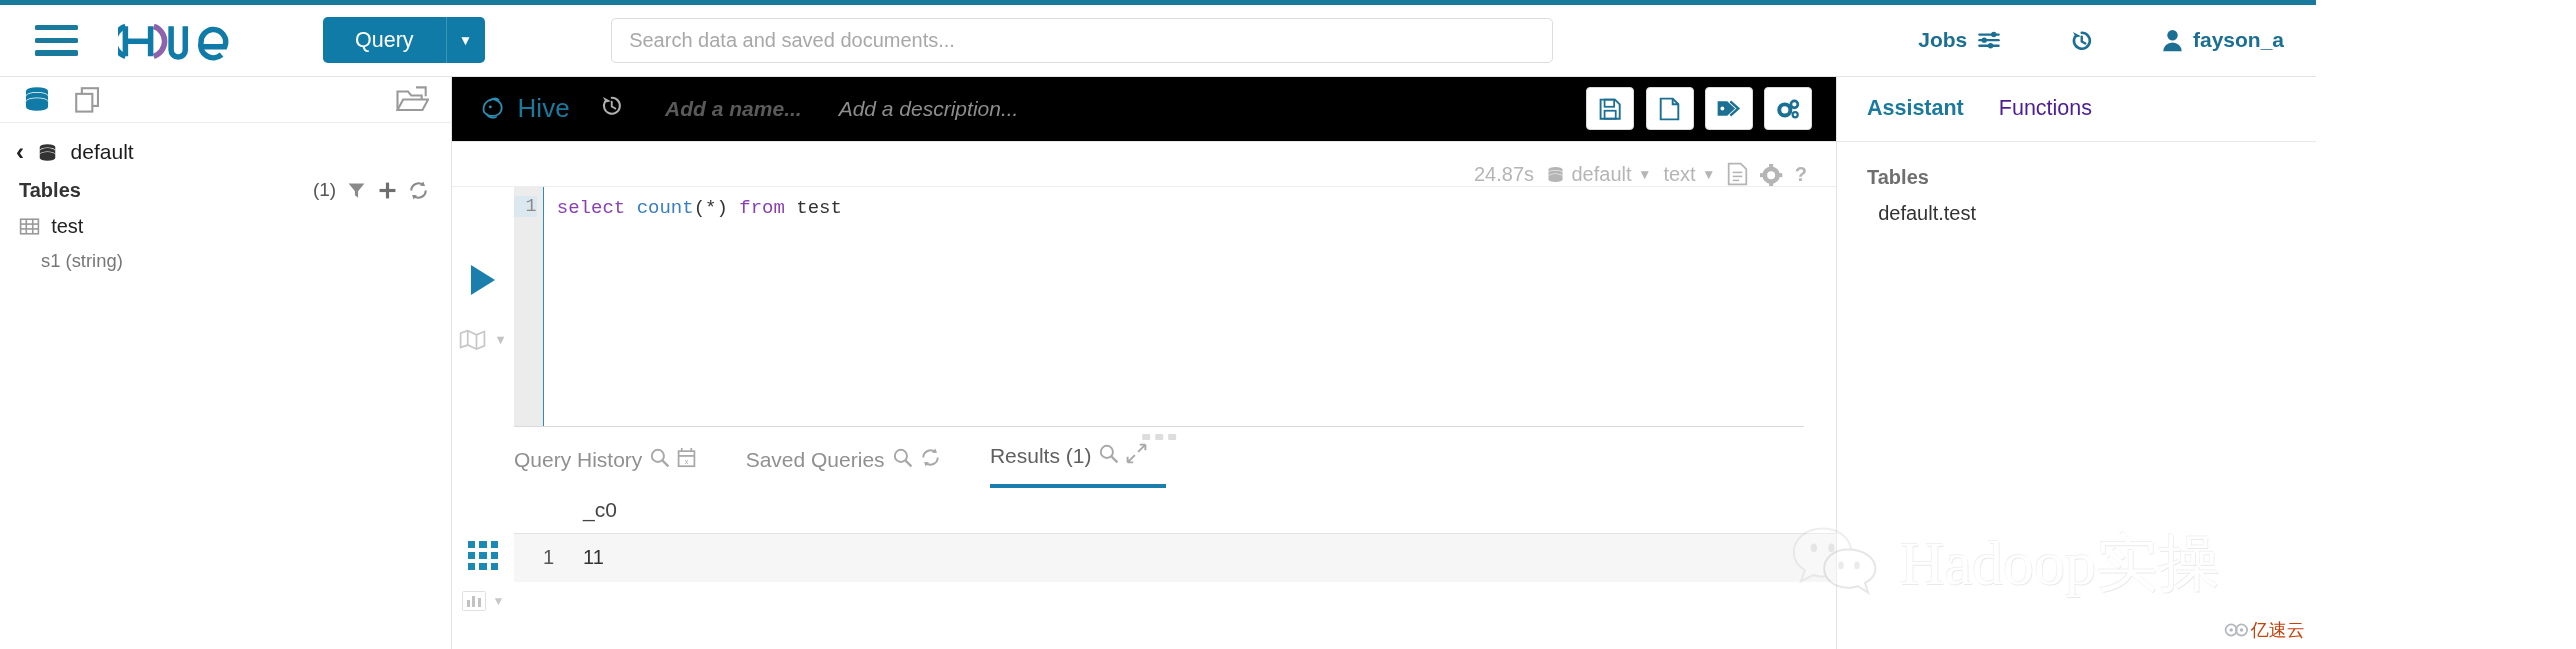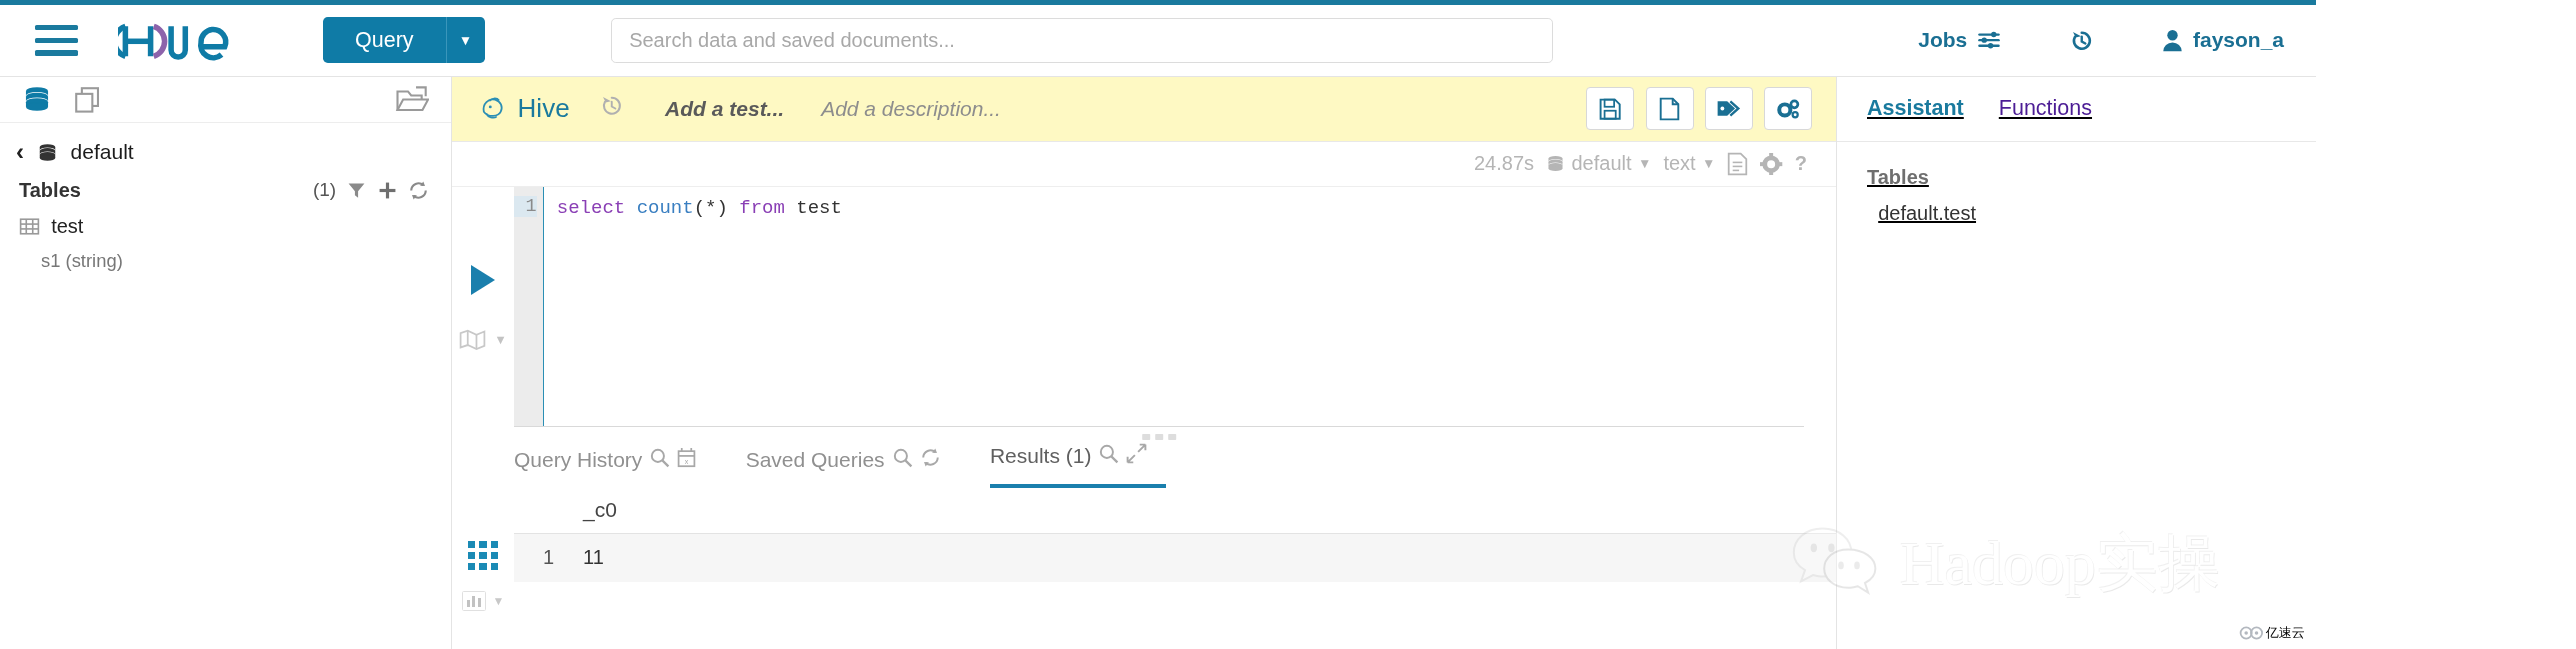--- a/index.html
+++ b/index.html
@@ -92,42 +92,42 @@
   .sb-count { color:#555; font-size:19px; }
   .tbl-item {
     display:flex; align-items:center; gap:11.2px;
     padding: 7.2px 19px; font-size: 20px; color:#222; cursor:pointer;
   }
   .col-item { padding: 4.8px 19px 4.8px 41px; font-size: 18.4px; color: #777; cursor:pointer; }
 
   
   .center { flex: 1 1 auto; display:flex; flex-direction: column; min-width:0; border-right:0.8px solid #e4e4e4; position:relative; }
   .editor-header {
-    height: 65px; background: #fef9c3; border-bottom: 0.8px solid #e8e8e8;
+    height: 65px; background: #000000; border-bottom: 0.8px solid #e8e8e8;
     display:flex; align-items:center; padding: 0 24px 0 27px;
   }
   .eh-title { display:flex; align-items:center; gap: 9.6px; font-size: 26px; color:#1a7a9e; }
   .eh-hist { margin-left: 29px; color:#b0b0b0; font-size: 21.5px; cursor:pointer; }
   .eh-name {
     margin-left: 41px; font-size: 21px; font-style: italic; font-weight: 700;
     color: #5a5a5a; cursor: text;
   }
   .eh-desc {
     margin-left: 37px; font-size: 21px; font-style: italic; color: #8d8d8d; cursor: text;
   }
   .eh-actions { margin-left:auto; display:flex; align-items:center; gap: 11.2px; }
   .icon-btn {
     width: 48px; height: 43px; border:0.8px solid #d8d8d8; border-radius: 4px;
     background:#fff; display:flex; align-items:center; justify-content:center;
     cursor:pointer; color:#1a6f93;
   }
 
   
   .q-settings {
-    height: 45px; display:flex; align-items:center; justify-content:flex-end;
+    height: 45px; display:flex; align-items:flex-end; justify-content:flex-end;
     gap: 12px; padding: 0 29px 0 0; color:#b5b5b5; font-size: 20px;
     border-bottom: 0.8px solid #eee;
   }
   .qs-item { display:flex; align-items:center; gap: 6.4px; cursor:pointer; }
 
   
   .editor-area { display:flex; flex: 0 0 239px; position:relative; background:#fff; }
   .ed-runbar {
     width: 62px; flex:0 0 62px; display:flex; flex-direction:column;
     align-items:center; padding-top: 78px; gap: 34px;
@@ -189,21 +189,21 @@
   .rt-head .c-col { font-size: 21px; color:#444; font-weight:400; }
   .rt-row {
     display:flex; align-items:center; height: 49px;
     background:#f6f6f6; border-top:0.8px solid #e3e3e3;
   }
   .rt-row .c-num { width: 69px; text-align:center; font-size: 20px; color:#555; }
   .rt-row .c-val { font-size: 20px; color:#333; }
 
   
   .assistant {
-    width: 479px; flex: 0 0 479px; background:#fff; display:flex; flex-direction:column;text-decoration:underline;
+    width: 479px; flex: 0 0 479px; background:#fff; display:flex; flex-direction:column;
   }
   .as-tabs {
     height: 65px; display:flex; align-items:center; gap: 35px;
     padding: 0 30px; border-bottom: 0.8px solid #e8e8e8; background:#fff;
   }
   .as-tab { font-size: 21.5px; color:#4c1d95; cursor:pointer; }
   .as-tab.active { color:#1a7a9e; font-weight:700; }
   .as-section { padding: 24px 30px 0 30px; }
   .as-h { font-size: 20px; color:#6f6f6f; font-weight:700; margin-bottom: 12.8px; }
   .as-item { font-size: 20px; color:#333; padding-left: 11.2px; cursor:pointer; }
@@ -212,21 +212,21 @@
   .watermark {
     position:absolute; right: 96px; bottom: 43px;
     display:flex; align-items:center; gap: 14.4px;
     pointer-events:none; opacity: .30;
   }
   .wm-text { font-size: 62px; color: #ffffff; font-family: "Liberation Serif", serif;
     text-shadow: 0.8px 0.8px 0 #b9b9b9, -0.8px -0.8px 0 #cfcfcf; white-space:nowrap; }
   .corner-badge {
     position:absolute; right: 11.2px; bottom: 8px;
     display:flex; align-items:center; gap: 1px;
-    color:#000000; font-size: 13px; pointer-events:none;
+    color:#c2410c; font-size: 18px; pointer-events:none;
   }
 </style>
 </head>
 <body>
 
 <div class="app">
 
   <div class="top-strip"></div>
 
   <div class="header">
@@ -387,21 +387,21 @@
         </div>
 
         <div class="eh-hist">
           <svg width="25.5" height="25.5" viewBox="0 0 32 32">
             <path d="M16 6 A10 10 0 1 1 7.5 11" fill="none" stroke="#b0b0b0" stroke-width="2.6" stroke-linecap="round"></path>
             <path d="M5 5 L8.5 12 L15 10.5 Z" fill="#b0b0b0"></path>
             <path d="M16 11 L16 17 L20.5 19.5" fill="none" stroke="#b0b0b0" stroke-width="2.4" stroke-linecap="round"></path>
           </svg>
         </div>
 
-        <div class="eh-name">Add a test...</div>
+        <div class="eh-name">Add a name...</div>
         <div class="eh-desc">Add a description...</div>
 
         <div class="eh-actions">
           <div class="icon-btn">
             <svg width="22.3" height="22.3" viewBox="0 0 28 28">
               <path d="M2 2 L20 2 L26 8 L26 26 L2 26 Z" fill="none" stroke="#1a6f93" stroke-width="2.4"></path>
               <rect x="7" y="2" width="12" height="9" fill="none" stroke="#1a6f93" stroke-width="2.2"></rect>
               <rect x="7" y="16" width="14" height="10" fill="none" stroke="#1a6f93" stroke-width="2.2"></rect>
             </svg>
           </div>

